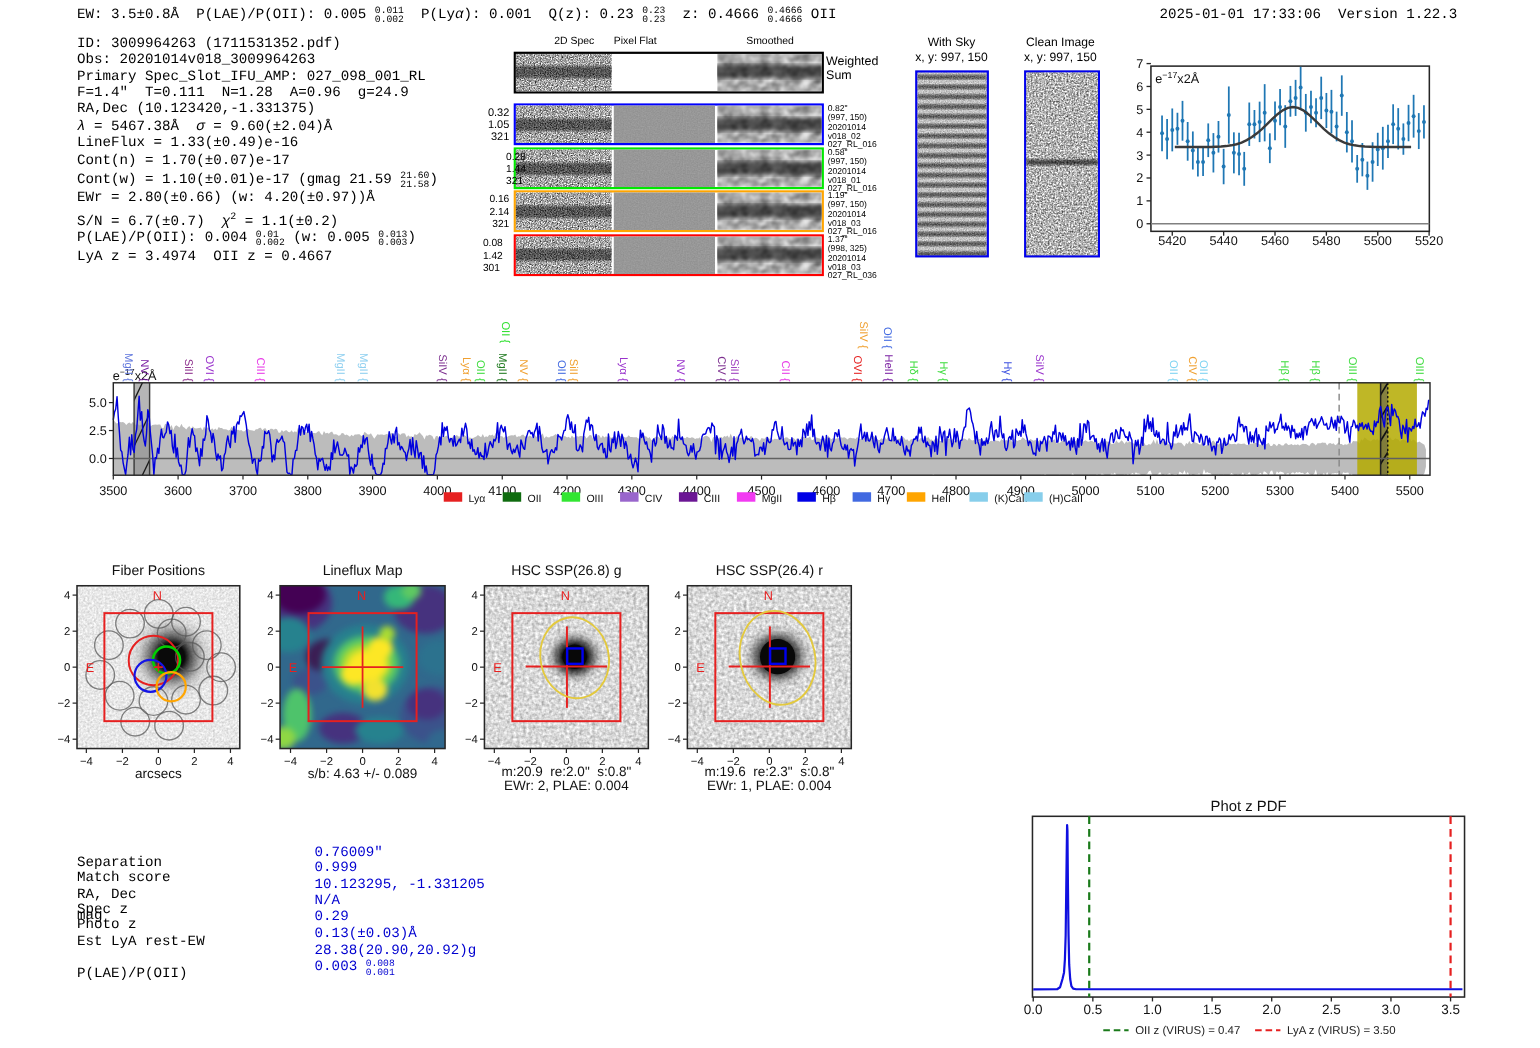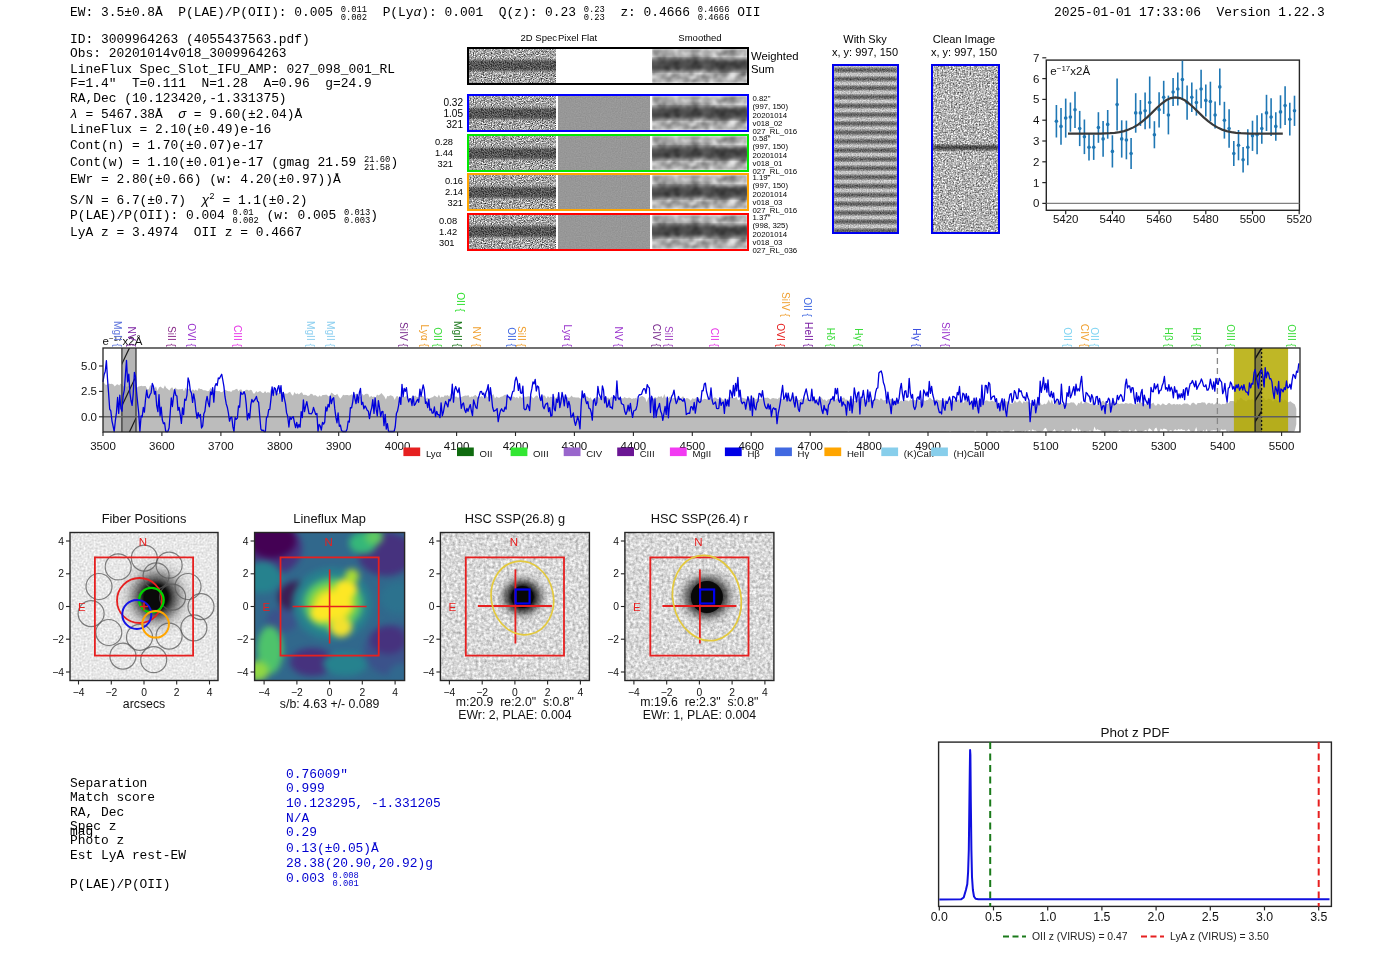--- a/index.html
+++ b/index.html
@@ -99,34 +99,34 @@
  <stop offset="0%" stop-color="#000" stop-opacity="1"></stop>
  <stop offset="38%" stop-color="#000" stop-opacity="0.95"></stop>
  <stop offset="60%" stop-color="#222" stop-opacity="0.6"></stop>
  <stop offset="82%" stop-color="#777" stop-opacity="0.25"></stop>
  <stop offset="100%" stop-color="#aaa" stop-opacity="0"></stop>
 </radialGradient>
 </defs>
     </svg>
 <div class="mono" style="left:70px;top:5px">EW: 3.5±0.8Å  P(LAE)/P(OII): 0.005 <span class="frac">0.011<br>0.002</span>  P(Ly<i>α</i>): 0.001  Q(z): 0.23 <span class="frac">0.23<br>0.23</span>  z: 0.4666 <span class="frac">0.4666<br>0.4666</span> OII</div>
 <div class="mono" style="left:1054px;top:5px">2025-01-01 17:33:06  Version 1.22.3</div>
-<div class="mono" style="left:70px;top:32px">ID: 3009964263 (4055437563.pdf)</div>
+<div class="mono" style="left:70px;top:32px">ID: 3009964263 (1711531352.pdf)</div>
 <div class="mono" style="left:70px;top:46px">Obs: 20201014v018_3009964263</div>
-<div class="mono" style="left:70px;top:62px">LineFlux Spec_Slot_IFU_AMP: 027_098_001_RL</div>
+<div class="mono" style="left:70px;top:62px">Primary Spec_Slot_IFU_AMP: 027_098_001_RL</div>
 <div class="mono" style="left:70px;top:76px">F=1.4"  T=0.111  N=1.28  A=0.96  g=24.9</div>
 <div class="mono" style="left:70px;top:91px">RA,Dec (10.123420,-1.331375)</div>
 <div class="mono" style="left:70px;top:107px"><i>λ</i> = 5467.38Å  <i>σ</i> = 9.60(±2.04)Å</div>
-<div class="mono" style="left:70px;top:122px">LineFlux = 2.10(±0.49)e-16</div>
+<div class="mono" style="left:70px;top:122px">LineFlux = 1.33(±0.49)e-16</div>
 <div class="mono" style="left:70px;top:138px">Cont(n) = 1.70(±0.07)e-17</div>
 <div class="mono" style="left:70px;top:155px">Cont(w) = 1.10(±0.01)e-17 (gmag 21.59 <span class="frac">21.60<br>21.58</span>)</div>
 <div class="mono" style="left:70px;top:172px">EWr = 2.80(±0.66) (w: 4.20(±0.97))Å</div>
 <div class="mono" style="left:70px;top:190px">S/N = 6.7(±0.7)  <i>χ</i><sup style="font-size:9px">2</sup> = 1.1(±0.2)</div>
 <div class="mono" style="left:70px;top:208px">P(LAE)/P(OII): 0.004 <span class="frac">0.01<br>0.002</span> (w: 0.005 <span class="frac">0.013<br>0.003</span>)</div>
 <div class="mono" style="left:70px;top:225px">LyA z = 3.4974  OII z = 0.4667</div>
-<div class="sans" style="left:467px;top:32px;width:90px;text-align:right;font-size:9.5px">2D Spec</div>
+<div class="sans" style="left:477px;top:32px;width:90px;text-align:center;font-size:9.5px">2D Spec</div>
 <div class="sans" style="left:558px;top:32px;width:92px;text-align:left;font-size:9.5px">Pixel Flat</div>
 <div class="sans" style="left:652px;top:32px;width:96px;text-align:center;font-size:9.5px">Smoothed</div>
 <div style="position:absolute;left:467px;top:47.2px;width:278px;height:34px;border:2px solid #000000;background:#fff"></div>
 <svg style="left:469px;top:49.2px" width="87" height="34">
       <rect width="87" height="34" filter="url(#fNoise)"></rect>
       <rect x="-4" y="11" width="95" height="11" fill="#000" opacity="0.48" filter="url(#b1)"></rect>
     </svg>
 <svg style="left:652px;top:49.2px" width="95" height="34">
       <rect width="95" height="34" filter="url(#fSmooth)"></rect>
       <rect x="-6" y="10" width="107" height="12" fill="#000" opacity="0.6" filter="url(#b2)"></rect>
@@ -150,21 +150,21 @@
       <rect width="87" height="34" filter="url(#fNoise)"></rect>
       <rect x="-4" y="12" width="95" height="11" fill="#000" opacity="0.48" filter="url(#b1)"></rect>
     </svg>
 <svg style="left:558px;top:135.8px" width="92" height="34">
       <rect width="92" height="34" filter="url(#fFlat)"></rect>
     </svg>
 <svg style="left:652px;top:135.8px" width="95" height="34">
       <rect width="95" height="34" filter="url(#fSmooth)"></rect>
       <rect x="-6" y="11" width="107" height="12" fill="#000" opacity="0.6" filter="url(#b2)"></rect>
     </svg>
-<div class="sans" style="left:429px;top:137px;width:24px;text-align:right;font-size:9.3px;line-height:11px">0.28<br>1.44<br>321</div>
+<div class="sans" style="left:460px;top:137px;width:24px;text-align:left;font-size:9.3px;line-height:11px">0.28<br>1.44<br>321</div>
 <div class="sans" style="left:752.5px;top:135px;font-size:7.8px;line-height:8.3px">0.58"<br>(997, 150)<br>20201014<br>v018_01<br>027_RL_016</div>
 <div style="position:absolute;left:467px;top:173.4px;width:278px;height:34px;border:2px solid #ffa500;background:#fff"></div>
 <svg style="left:469px;top:175.4px" width="87" height="34">
       <rect width="87" height="34" filter="url(#fNoise)"></rect>
       <rect x="-4" y="12" width="95" height="11" fill="#000" opacity="0.48" filter="url(#b1)"></rect>
     </svg>
 <svg style="left:558px;top:175.4px" width="92" height="34">
       <rect width="92" height="34" filter="url(#fFlat)"></rect>
     </svg>
 <svg style="left:652px;top:175.4px" width="95" height="34">
@@ -680,21 +680,21 @@
 <div class="mono" style="left:70px;top:819px">Spec z</div>
 <div class="mono" style="left:70px;top:833px">Photo z</div>
 <div class="mono" style="left:70px;top:848px">Est LyA rest-EW</div>
 <div class="mono" style="left:70px;top:824px">mag</div>
 <div class="mono" style="left:70px;top:877px">P(LAE)/P(OII)</div>
 <div class="mono blu" style="left:286px;top:767px">0.76009"</div>
 <div class="mono blu" style="left:286px;top:781px">0.999</div>
 <div class="mono blu" style="left:286px;top:796px">10.123295, -1.331205</div>
 <div class="mono blu" style="left:286px;top:811px">N/A</div>
 <div class="mono blu" style="left:286px;top:825px">0.29</div>
-<div class="mono blu" style="left:286px;top:841px">0.13(±0.05)Å</div>
+<div class="mono blu" style="left:286px;top:841px">0.13(±0.03)Å</div>
 <div class="mono blu" style="left:286px;top:856px">28.38(20.90,20.92)g</div>
 <div class="mono blu" style="left:286px;top:871px">0.003 <span class="frac">0.008<br>0.001</span></div>
 <svg style="left:0;top:0" width="1400" height="953">
       <text x="1135" y="737" font-size="13.5" text-anchor="middle" fill="#111">Phot z PDF</text>
       <rect x="938.6" y="742.1" width="392.80000000000007" height="164.29999999999995" fill="none" stroke="#262626" stroke-width="1.4"></rect>
       <line x1="939.3" y1="906.4" x2="939.3" y2="910.4" stroke="#262626" stroke-width="1.2"></line>
       <text x="939.3" y="921.4" font-size="12.3" text-anchor="middle" fill="#111">0.0</text>
       <line x1="993.5" y1="906.4" x2="993.5" y2="910.4" stroke="#262626" stroke-width="1.2"></line>
       <text x="993.5" y="921.4" font-size="12.3" text-anchor="middle" fill="#111">0.5</text>
       <line x1="1047.7" y1="906.4" x2="1047.7" y2="910.4" stroke="#262626" stroke-width="1.2"></line>

